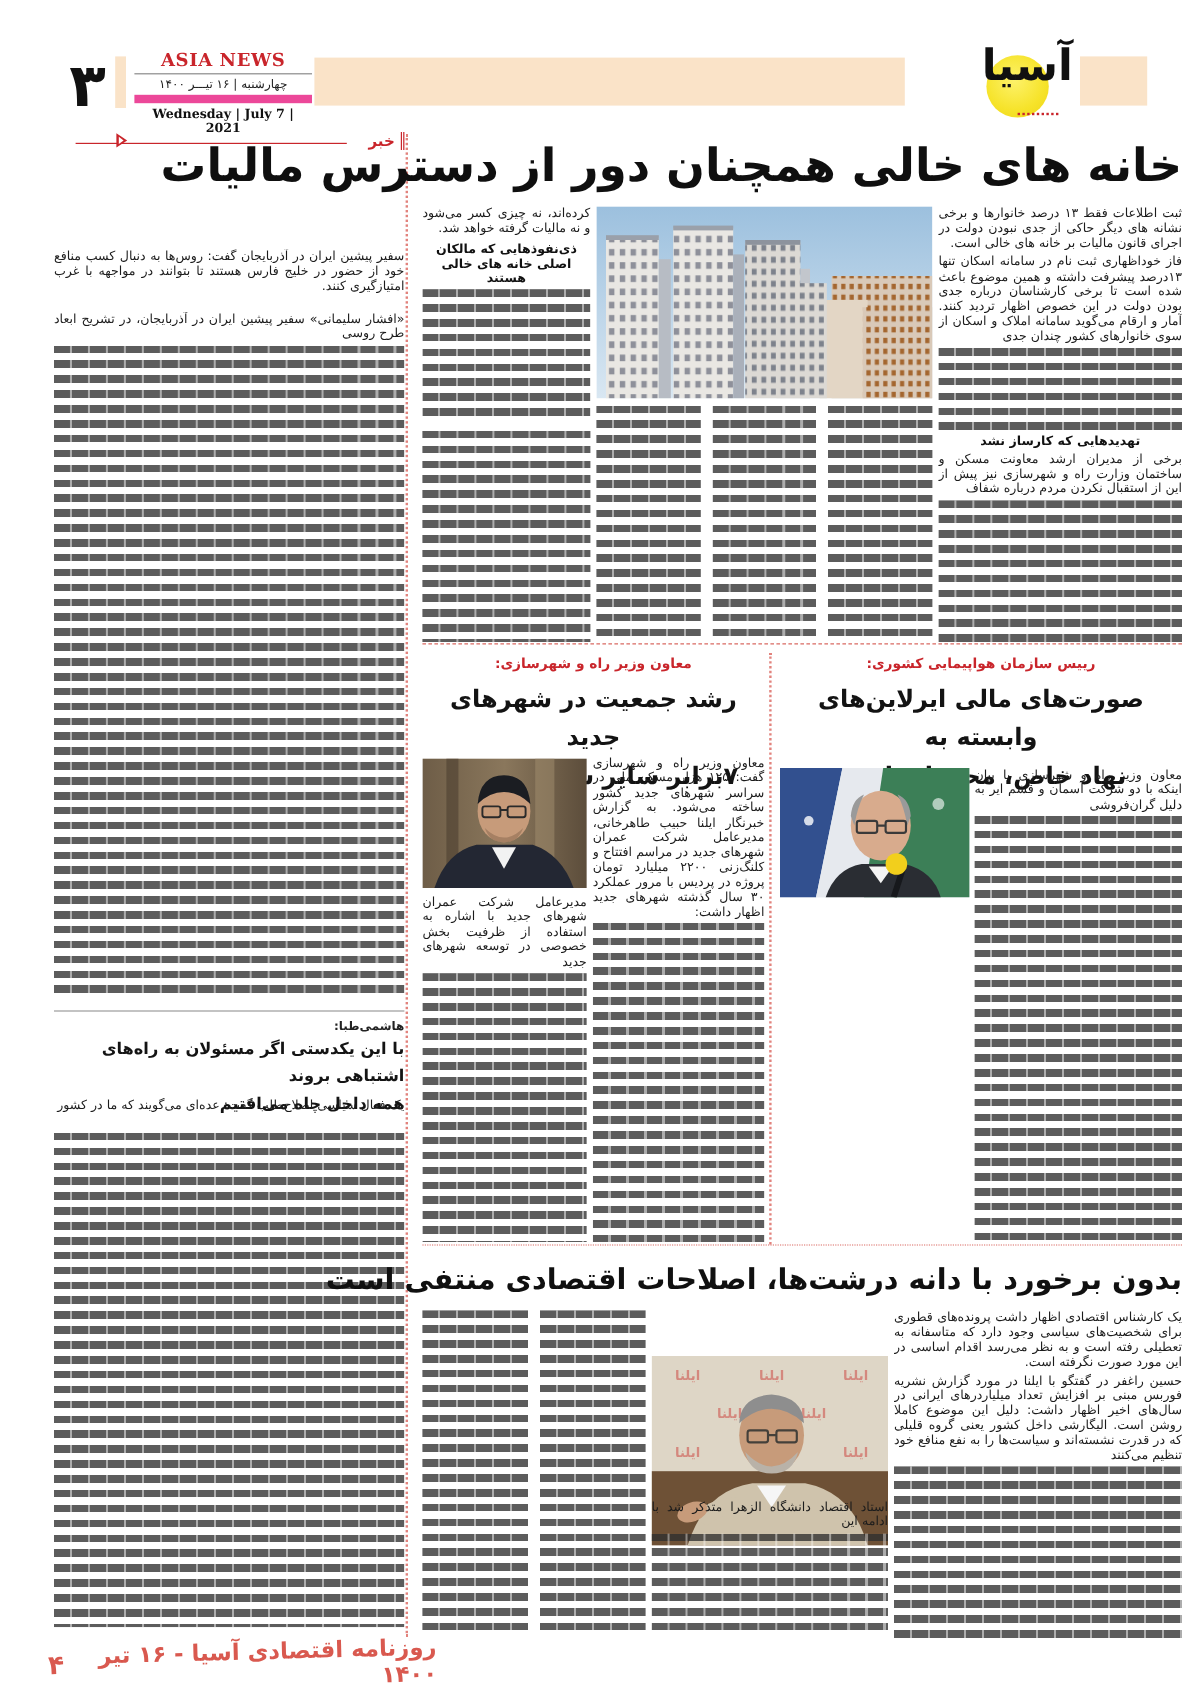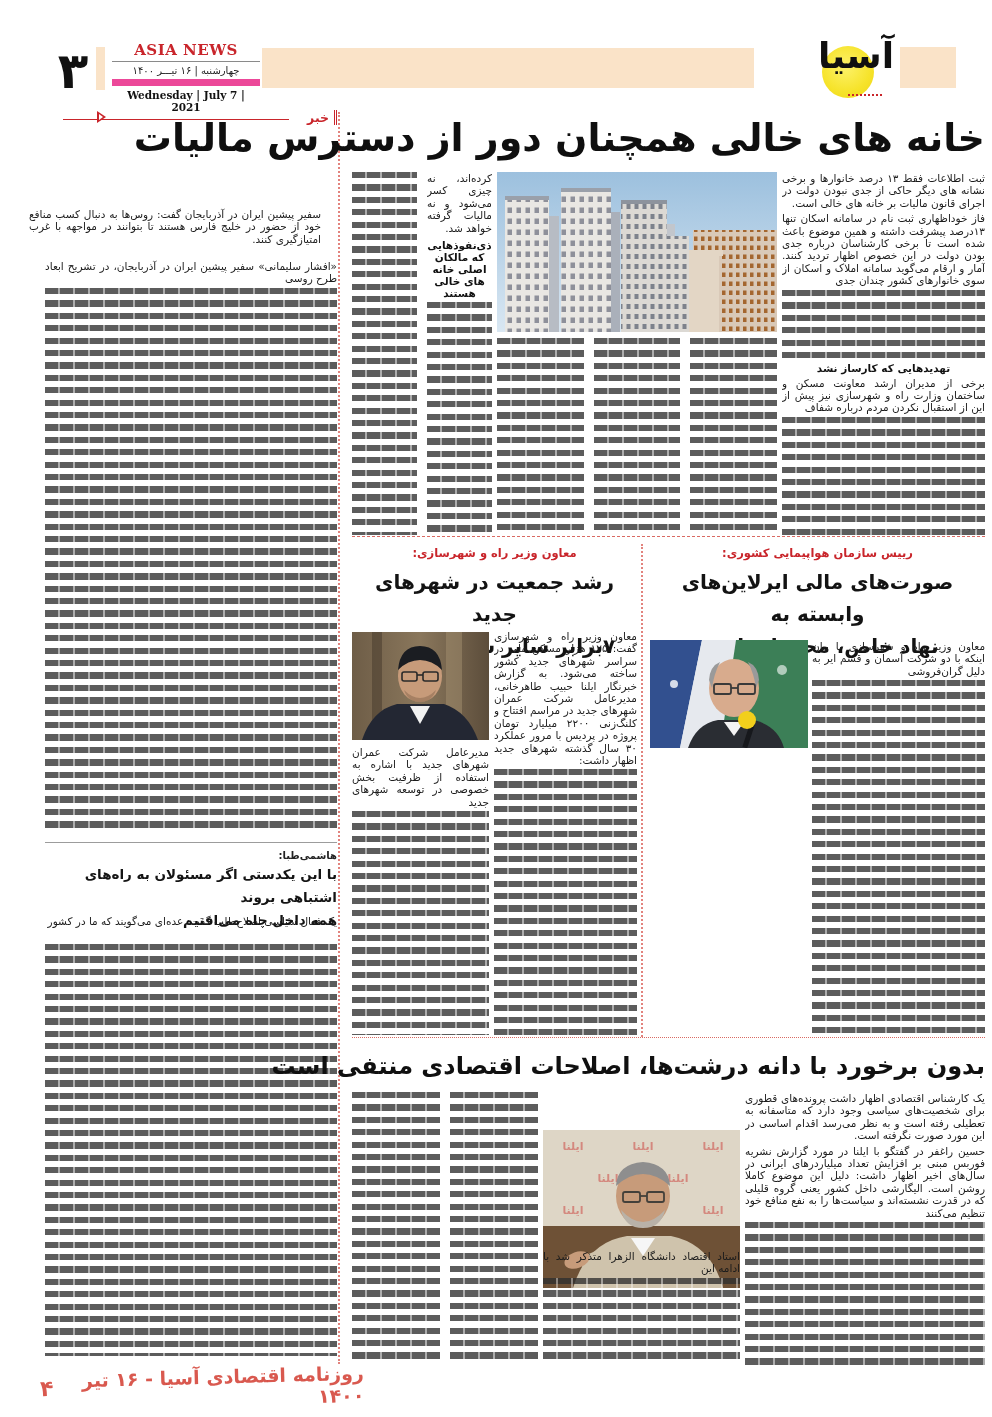--- a/index.html
+++ b/index.html
@@ -28,21 +28,21 @@
 
   
   .sec-head{left:45px;top:110px;width:292px;height:20px;}
   .sec-line{position:absolute;left:18px;right:48px;top:9px;border-top:1.5px solid #c9252b;}
   .sec-tri{position:absolute;left:52px;top:1px;width:0;height:0;border-top:6px solid transparent;border-bottom:6px solid transparent;border-left:9px solid #c9252b;}
   .sec-tri-in{position:absolute;left:54px;top:4px;width:0;height:0;border-top:3px solid transparent;border-bottom:3px solid transparent;border-left:4.5px solid #fff;}
   .sec-label{position:absolute;right:0;top:0;font-size:12.5px;font-weight:bold;color:#c9252b;}
   .sec-bars{border-right:3px double #c9252b;padding-right:5px;}
 
   .lh1{left:45px;top:132px;width:292px;font-size:14.5px;font-weight:bold;text-align:right;line-height:25px;color:#141414;}
-  .news-lead{left:29px;top:208px;width:292px;height:46px;align-items:center;}
+  .news-lead{left:45px;top:208px;width:292px;height:46px;align-items:center;}
   .news-greek1{left:45px;top:260px;width:292px;height:573px;}
   .grey-rule{left:45px;top:842px;width:292px;border-top:1px solid #9c9c9c;}
   .kicker-sm{left:45px;top:850px;width:292px;font-size:10px;font-weight:bold;text-align:right;color:#222;}
   .lh2{left:45px;top:863px;width:292px;font-size:13.5px;font-weight:bold;text-align:right;line-height:23px;color:#141414;}
   .news-lead2{left:45px;top:915px;width:292px;height:26px;}
   .news-greek2{left:45px;top:944px;width:292px;height:412px;}
 
   .vdiv-left{left:338px;top:112px;height:1252px;border-left:2px dotted #e2837d;}
   .vdiv-mid{left:641px;top:544px;height:493px;border-left:2px dotted #e2837d;}
   .sep-1{left:352px;top:536px;width:633px;border-top:1.5px dashed #d96a63;}
@@ -58,21 +58,21 @@
   .txtcol .greek{flex:1;min-height:0;}
   .inline-subhead{font-size:10.5px;font-weight:bold;text-align:center;margin:2px 0 3px 0;color:#111;}
   .cols{display:flex;gap:10px;direction:rtl;}
   .cols > div{flex:1;}
 
   
   .main-headline{left:352px;top:108px;width:633px;font-size:38px;font-weight:900;text-align:center;white-space:nowrap;color:#0f0f0f;line-height:60px;}
   .main-col-right{left:782px;top:172px;width:203px;height:363px;}
   .main-photo{left:497px;top:172px;width:280px;height:160px;}
   .main-under{left:497px;top:338px;width:280px;height:197px;}
-  .main-narrow{left:352px;top:172px;width:140px;height:363px;}
+  .main-narrow{left:352px;top:172px;width:140px;height:363px;flex-direction:column;}
 
   
   .kicker{font-size:11.5px;font-weight:bold;color:#c9252b;text-align:center;}
   .mid-head{font-size:20px;font-weight:800;text-align:center;line-height:32px;color:#131313;}
   .ml-kicker{left:352px;top:546px;width:285px;}
   .ml-head{left:352px;top:566px;width:285px;height:64px;}
   .ml-photo{left:352px;top:632px;width:137px;height:108px;}
   .ml-colright{left:494px;top:630px;width:143px;height:405px;}
   .ml-below{left:352px;top:746px;width:137px;height:289px;}
   .mr-kicker{left:650px;top:546px;width:335px;}

